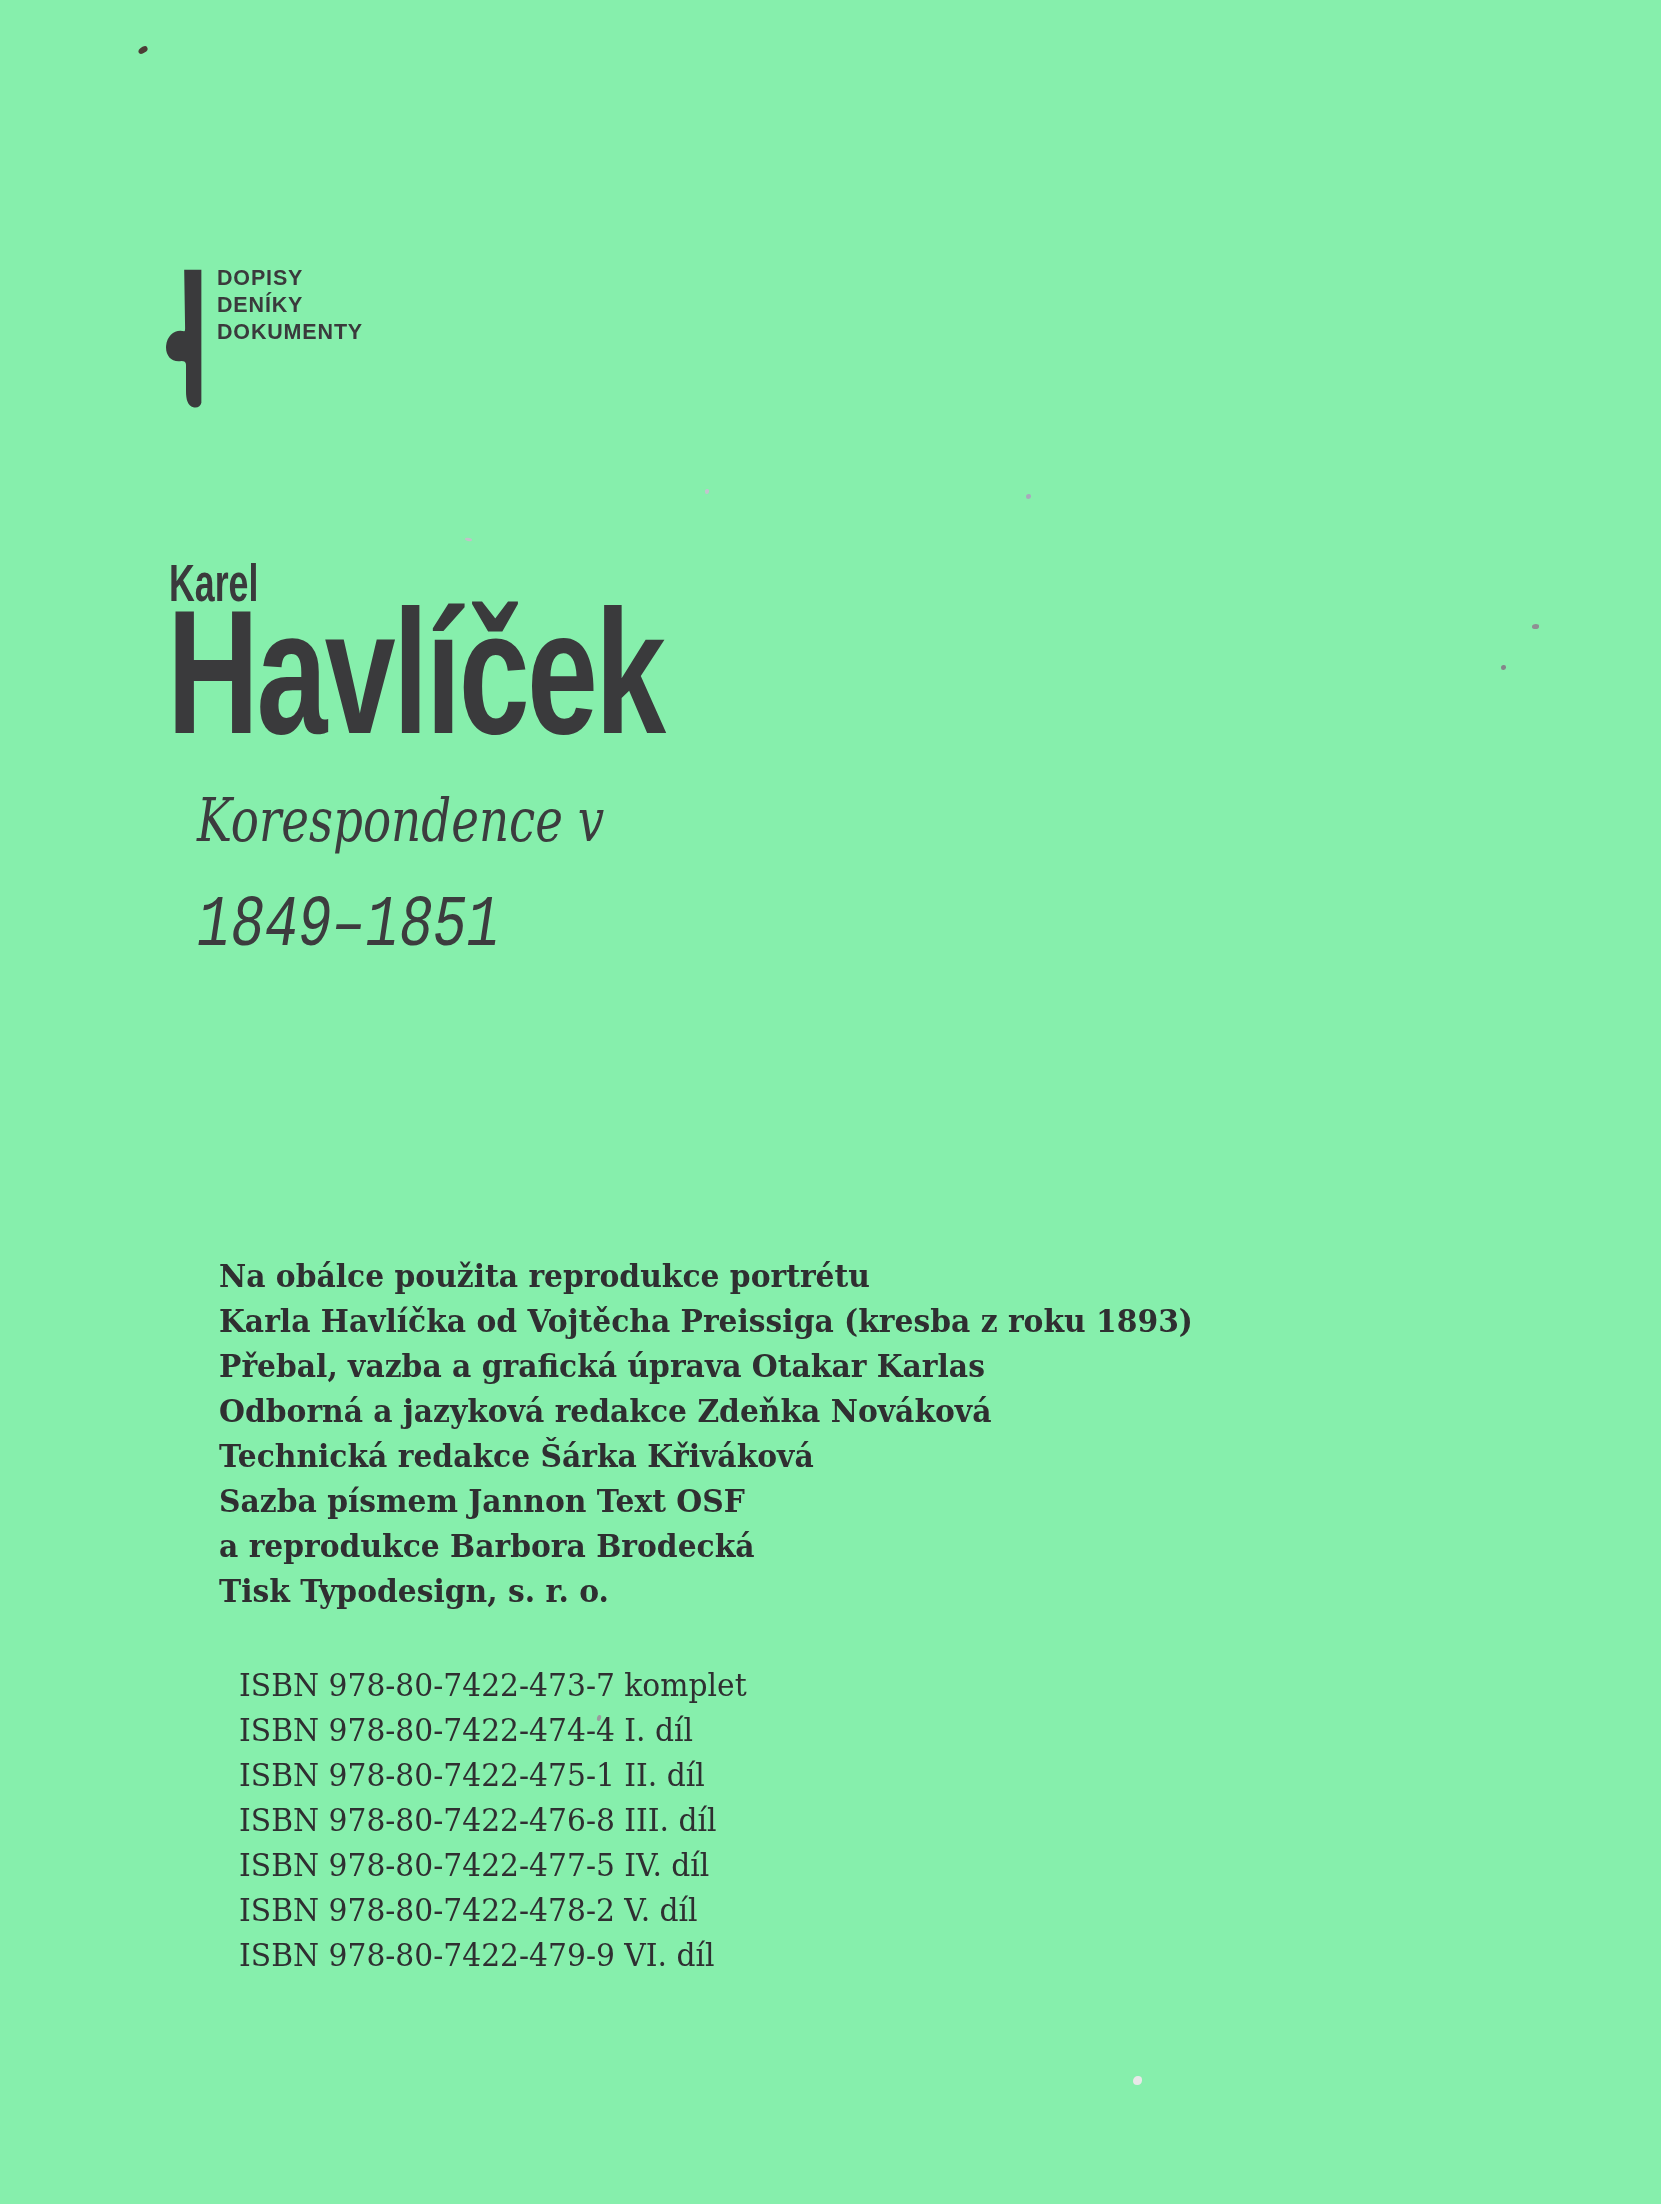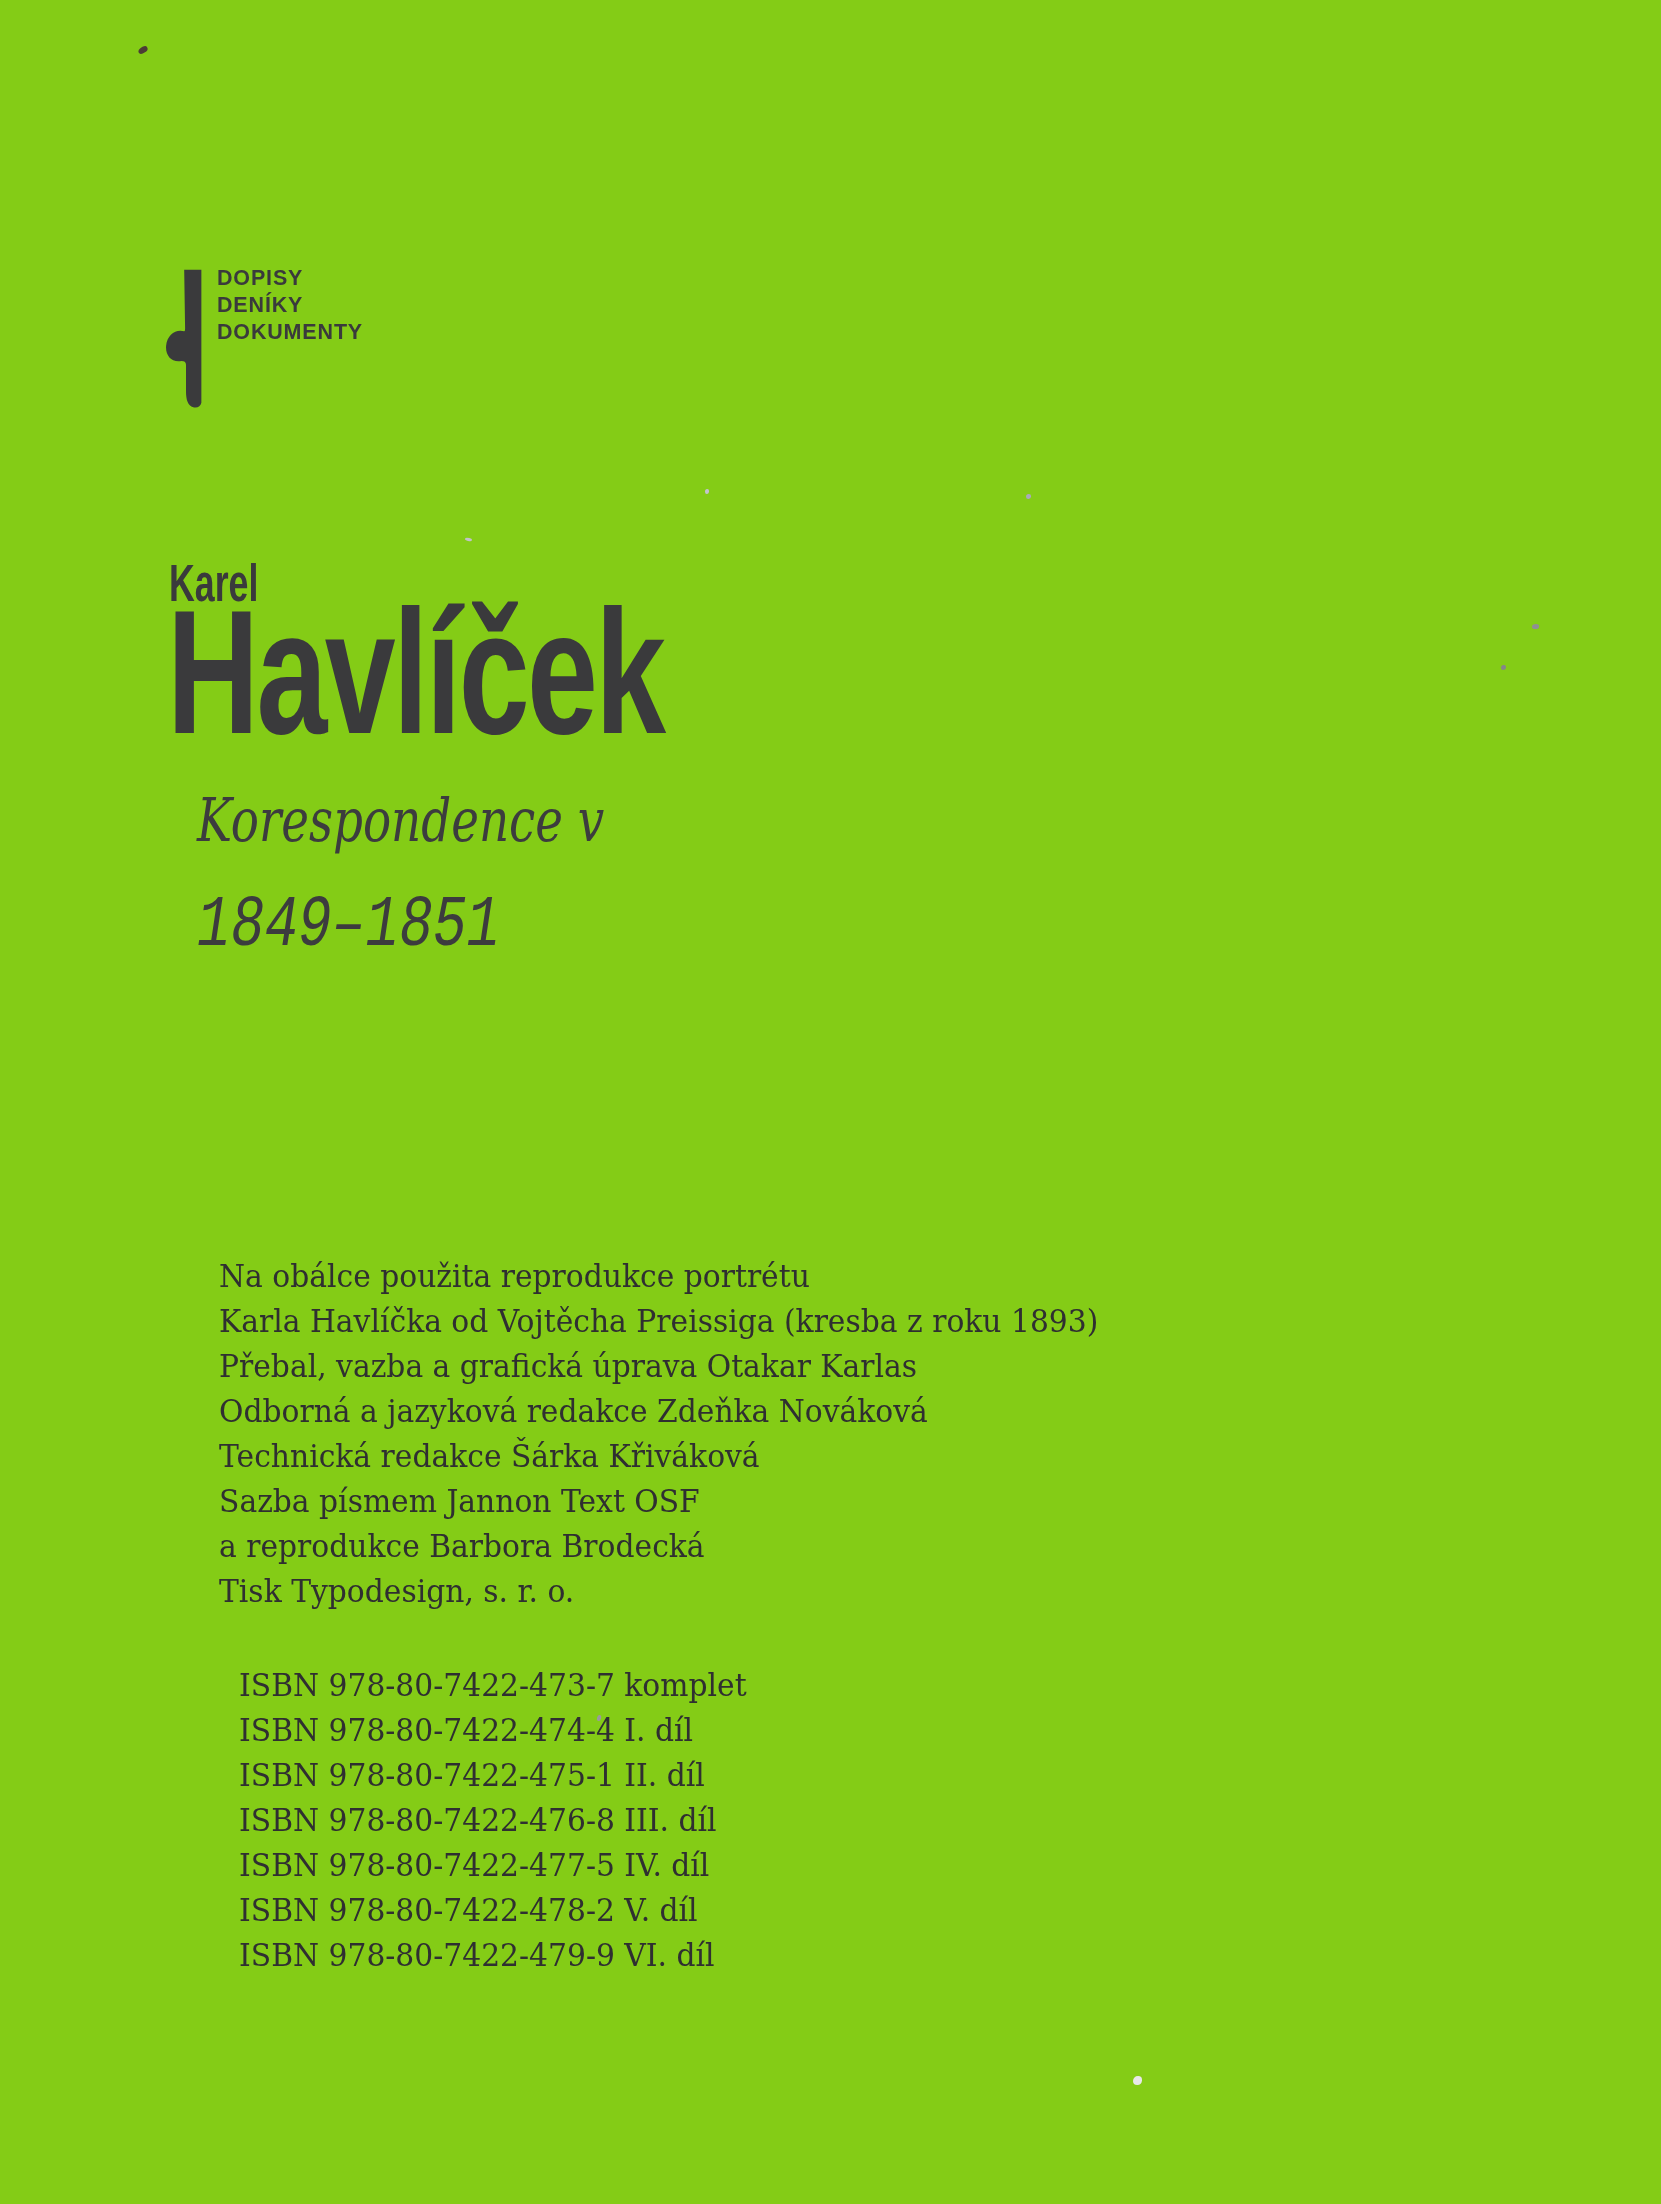--- a/index.html
+++ b/index.html
@@ -4,21 +4,21 @@
 <style>
   html,body{margin:0;padding:0;}
   body{
     width:1662px;height:2205px;
     background:#ffffff;
     font-family:"DejaVu Serif",serif;
   }
   .page{
     position:relative;
     width:1662px;height:2205px;
-    background:#84cc16;
+    background:#86efac;
     overflow:hidden;
   }
 
   
   .logo{position:absolute;left:166px;top:268px;display:flex;}
   .logo-mark{width:40px;height:141px;flex:0 0 auto;}
   .logo-text{
     position:absolute;left:51px;top:-3.6px;
     font-family:"Liberation Sans","DejaVu Sans",sans-serif;
     font-weight:700;
@@ -58,21 +58,21 @@
   .series-line1 .squeeze,.series-line2 .squeeze{display:inline-block;transform:scaleX(0.78);transform-origin:left top;}
 
   
   .textblock{
     position:absolute;left:219px;
     font-size:31px;line-height:45px;
     color:#2f2f31;
     white-space:nowrap;
   }
   .tb-publisher{top:1026px;}
-  .tb-credits{top:1254px;}
+  .tb-credits{top:1254px;font-weight:bold;}
   .tb-isbn{top:1663px;margin-left:20px;}
   .textblock .line{transform:scaleX(0.96);transform-origin:left top;}
 
   
   .speck{position:absolute;border-radius:60% 45% 55% 50%;}
   .speck-1{left:138px;top:47px;width:10px;height:6.3px;background:#4c3d36;transform:rotate(-28deg);}
   .speck-2{left:465px;top:538px;width:7.2px;height:2.7px;background:#c2c2c8;transform:rotate(12deg);}
   .speck-3{left:705px;top:489px;width:3.6px;height:4.5px;background:#c3c3ce;}
   .speck-4{left:1026px;top:494px;width:4.5px;height:4.5px;background:#a9a9bc;}
   .speck-5{left:1532px;top:624px;width:7.2px;height:4.5px;background:#8f8f93;}

